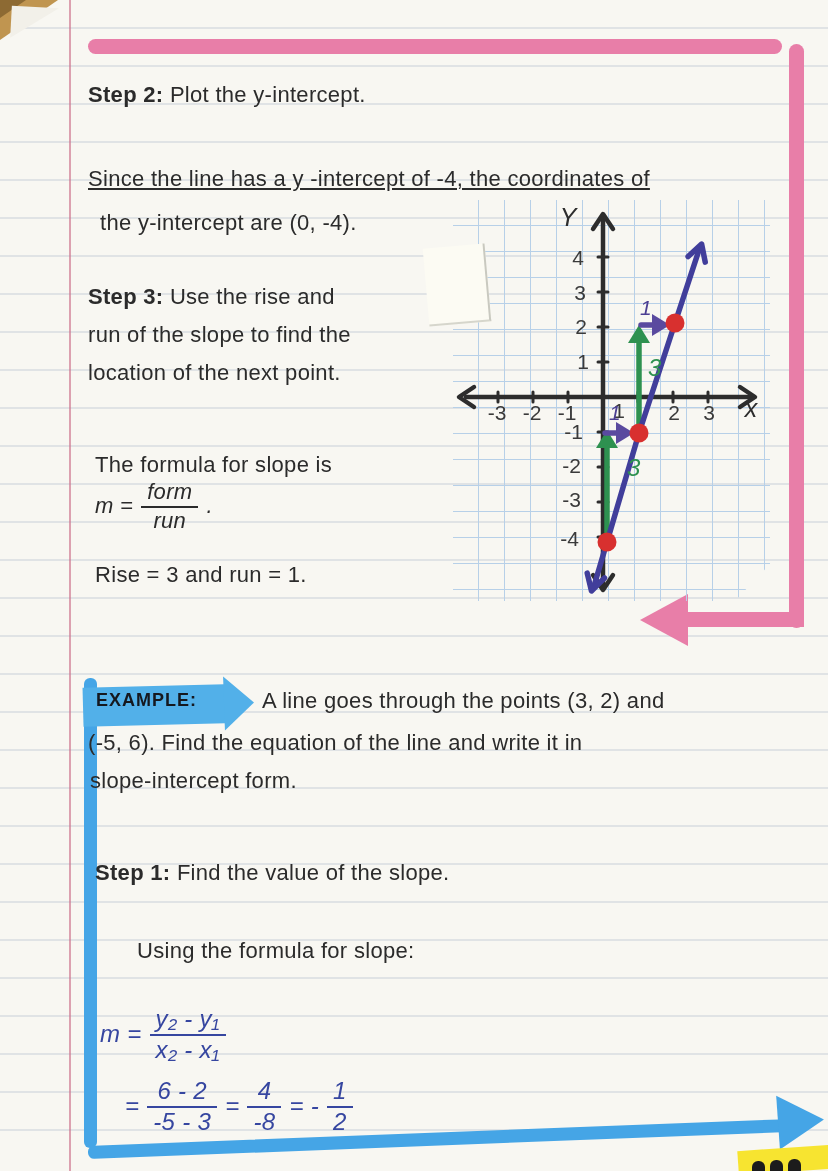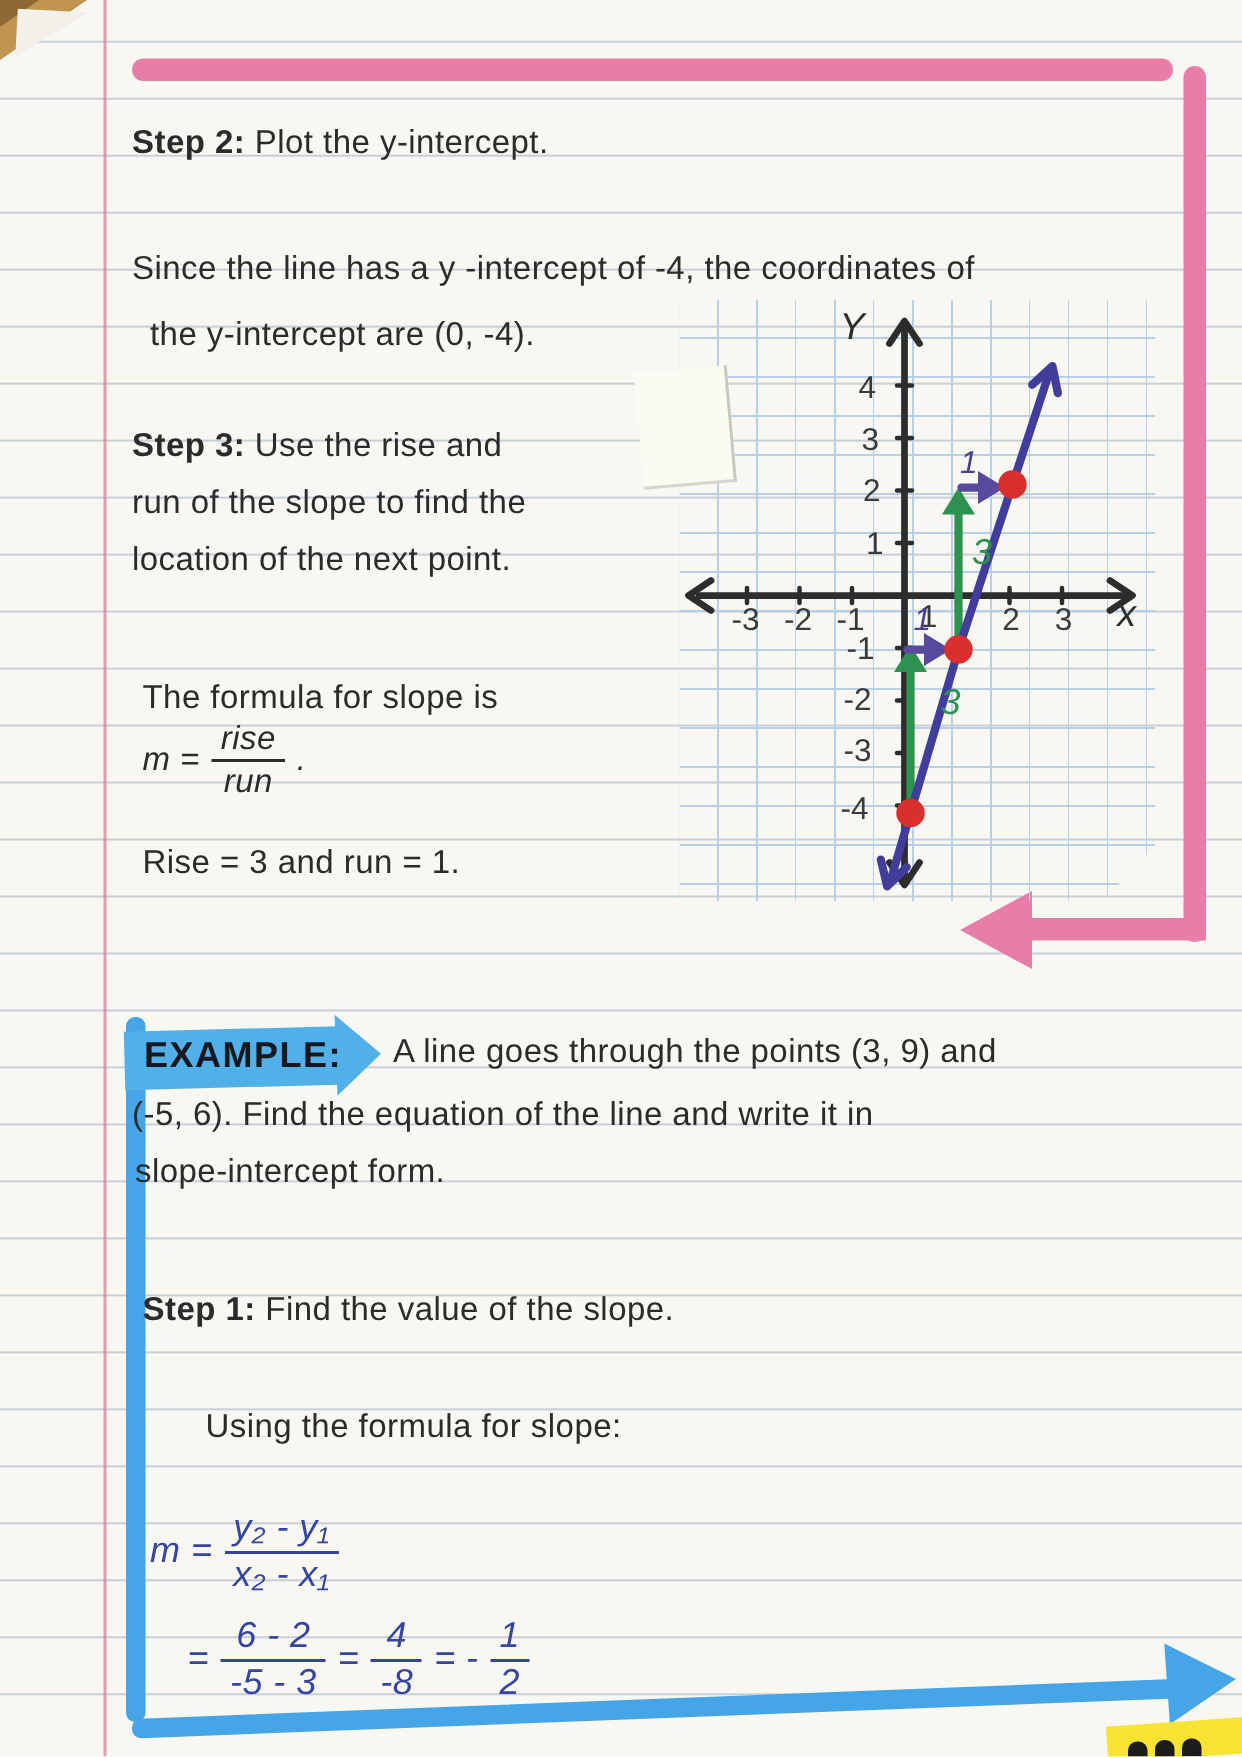--- a/index.html
+++ b/index.html
@@ -27,21 +27,21 @@
   .curl{position:absolute;top:7px;left:11px;width:0;height:0;border-top:32px solid #f2f0e9;border-right:47px solid transparent;transform:rotate(3deg);}
   .pink-top{position:absolute;left:88px;top:39px;width:694px;height:15px;background:#e87ea8;border-radius:10px;}
   .pink-right{position:absolute;left:789px;top:44px;width:15px;height:584px;background:#e87ea8;border-radius:8px;}
   .pink-bottom{position:absolute;left:684px;top:612px;width:120px;height:15px;background:#e87ea8;}
   .pink-arrow{position:absolute;left:640px;top:594px;width:0;height:0;border-right:48px solid #e87ea8;border-top:26px solid transparent;border-bottom:26px solid transparent;}
   .blue-left{position:absolute;left:84px;top:678px;width:13px;height:470px;background:#45a5e6;border-radius:6px;}
   .blue-bottom{position:absolute;left:88px;top:1146px;width:706px;height:13px;background:#45a5e6;border-radius:6px;transform:rotate(-2.2deg);transform-origin:left center;}
   .blue-arrow{position:absolute;left:778px;top:1094px;width:0;height:0;border-left:46px solid #45a5e6;border-top:27px solid transparent;border-bottom:27px solid transparent;transform:rotate(-4deg);}
   .ex-highlight{position:absolute;left:83px;top:686px;width:142px;height:39px;background:#52b0e9;transform:rotate(-1.5deg);}
   .ex-highlight-tip{position:absolute;left:224px;top:676px;width:0;height:0;border-left:30px solid #52b0e9;border-top:27px solid transparent;border-bottom:27px solid transparent;transform:rotate(-2deg);}
-  .example-label{position:absolute;left:96px;top:690px;font-weight:bold;font-size:24px;letter-spacing:1px;color:#15181f;}
+  .example-label{position:absolute;left:96px;top:690px;font-weight:bold;font-size:18px;letter-spacing:1px;color:#15181f;}
   .yellow-tab{position:absolute;left:738px;top:1148px;width:92px;height:24px;background:#f7e430;transform:rotate(-4deg);}
   .digit-top{position:absolute;width:13px;height:12px;background:#1c1c1c;border-radius:6px 6px 0 0;}
   
   .graph{position:absolute;left:452px;top:198px;width:322px;height:420px;}
   .graph-grid{
     position:absolute;left:1px;top:2px;width:318px;height:406px;
     background-image:
       repeating-linear-gradient(to right, transparent 0 24.7px, #b7d0e8 24.7px 26px),
       repeating-linear-gradient(to bottom, transparent 0 24.7px, #b7d0e8 24.7px 26px);
     clip-path:polygon(0px 0px,317px 0px,317px 364px,282px 401px,0px 401px);
@@ -66,35 +66,35 @@
 
   <div class="pink-top"></div>
   <div class="pink-right"></div>
   <div class="pink-bottom"></div>
   <div class="pink-arrow"></div>
 
   <div class="hand" style="left:88px;top:82px;">
     <span class="bold">Step 2:</span>
     <span>Plot the y-intercept.</span>
   </div>
-  <div class="hand" style="left:88px;top:166px;">Since the line has a y -intercept of -4, the coordinates of</div>
+  <div class="hand" style="left:88px;top:166px;text-decoration:underline;">Since the line has a y -intercept of -4, the coordinates of</div>
   <div class="hand" style="left:88px;top:210px;margin-left:12px;">the y-intercept are (0, -4).</div>
 
   <div class="hand" style="left:88px;top:284px;">
     <span class="bold">Step 3:</span>
     <span>Use the rise and</span>
   </div>
   <div class="hand" style="left:88px;top:322px;">run of the slope to find the</div>
   <div class="hand" style="left:95px;top:452px;">The formula for slope is</div>
 
   <div class="hand" style="left:88px;top:360px;">location of the next point.</div>
   <div class="hand formula-row" style="left:95px;top:480px;font-style:italic;">
     <span>m =</span>
     <span class="frac">
-      <span class="num">rise</span>
+      <span class="num">form</span>
       <span class="den">run</span>
     </span>
     <span>.</span>
   </div>
   <div class="hand" style="left:95px;top:562px;">Rise = 3 and run = 1.</div>
 
   <div class="graph">
     <div class="graph-grid"></div>
     <div class="sticky"></div>
     <svg class="gsvg" width="322" height="420" viewBox="0 0 322 420">
@@ -175,21 +175,21 @@
     </svg>
   </div>
 
   <div class="blue-left"></div>
   <div class="blue-bottom"></div>
   <div class="blue-arrow"></div>
   <div class="ex-highlight"></div>
   <div class="ex-highlight-tip"></div>
   <div class="example-label">EXAMPLE:</div>
 
-  <div class="hand" style="left:262px;top:688px;">A line goes through the points (3, 9) and</div>
+  <div class="hand" style="left:262px;top:688px;">A line goes through the points (3, 2) and</div>
   <div class="hand" style="left:88px;top:730px;">(-5, 6). Find the equation of the line and write it in</div>
   <div class="hand" style="left:90px;top:768px;">slope-intercept form.</div>
 
   <div class="hand" style="left:95px;top:860px;">
     <span class="bold">Step 1:</span>
     <span>Find the value of the slope.</span>
   </div>
   <div class="hand" style="left:95px;top:938px;margin-left:42px;">Using the formula for slope:</div>
 
   <div class="hand formula-row ink" style="left:100px;top:1006px;font-style:italic;font-size:24px;">

